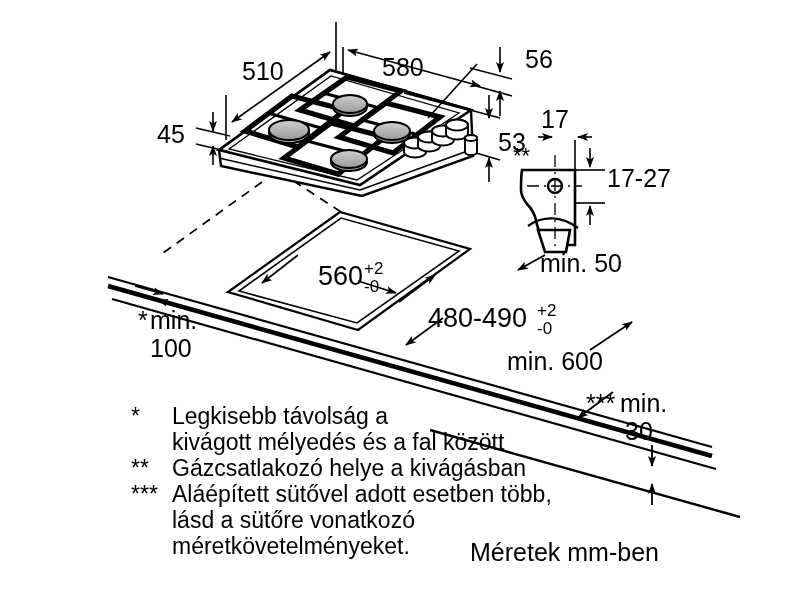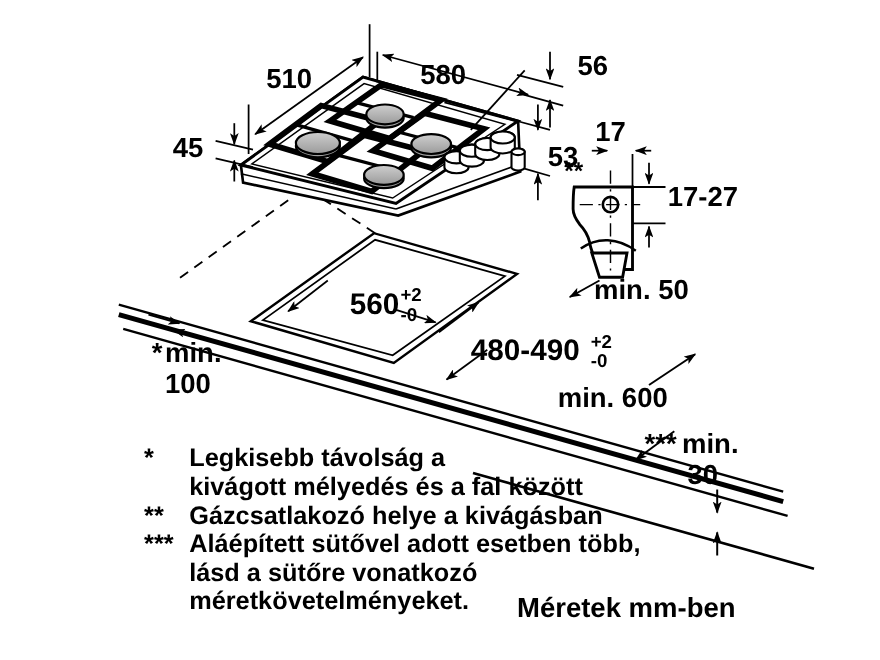--- a/index.html
+++ b/index.html
@@ -10,21 +10,20 @@
   body {
     font-family: "Liberation Sans", sans-serif;
     color: #000000;
   }
   #page {
     position: relative;
     width: 788px;
     height: 600px;
     background: #ffffff;
     overflow: hidden;
-    font-weight: bold;
   }
   #drawing {
     position: absolute;
     left: 0;
     top: 0;
     width: 800px;
     height: 600px;
   }
   .dimtext {
     font-family: "Liberation Sans", sans-serif;

